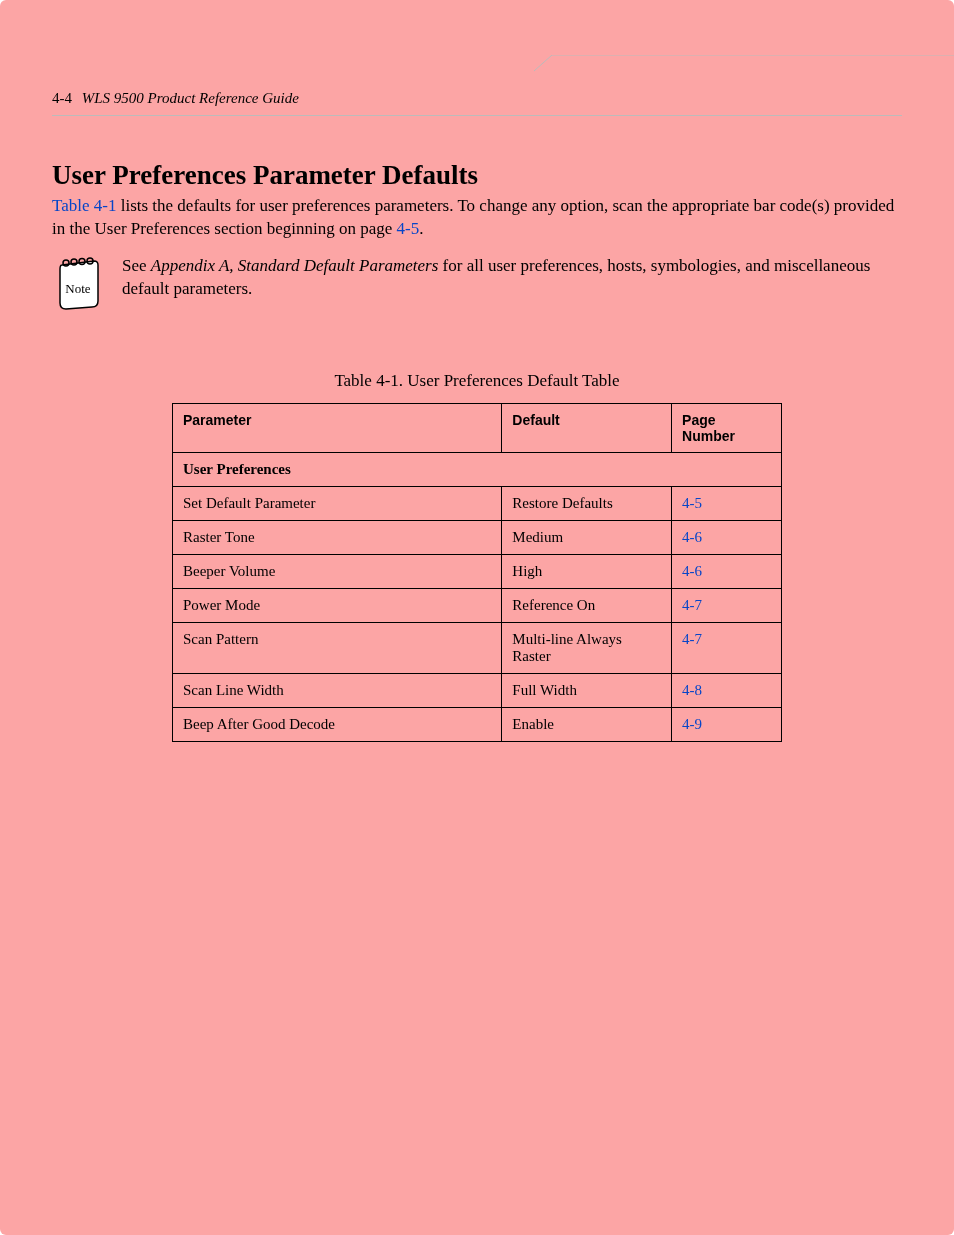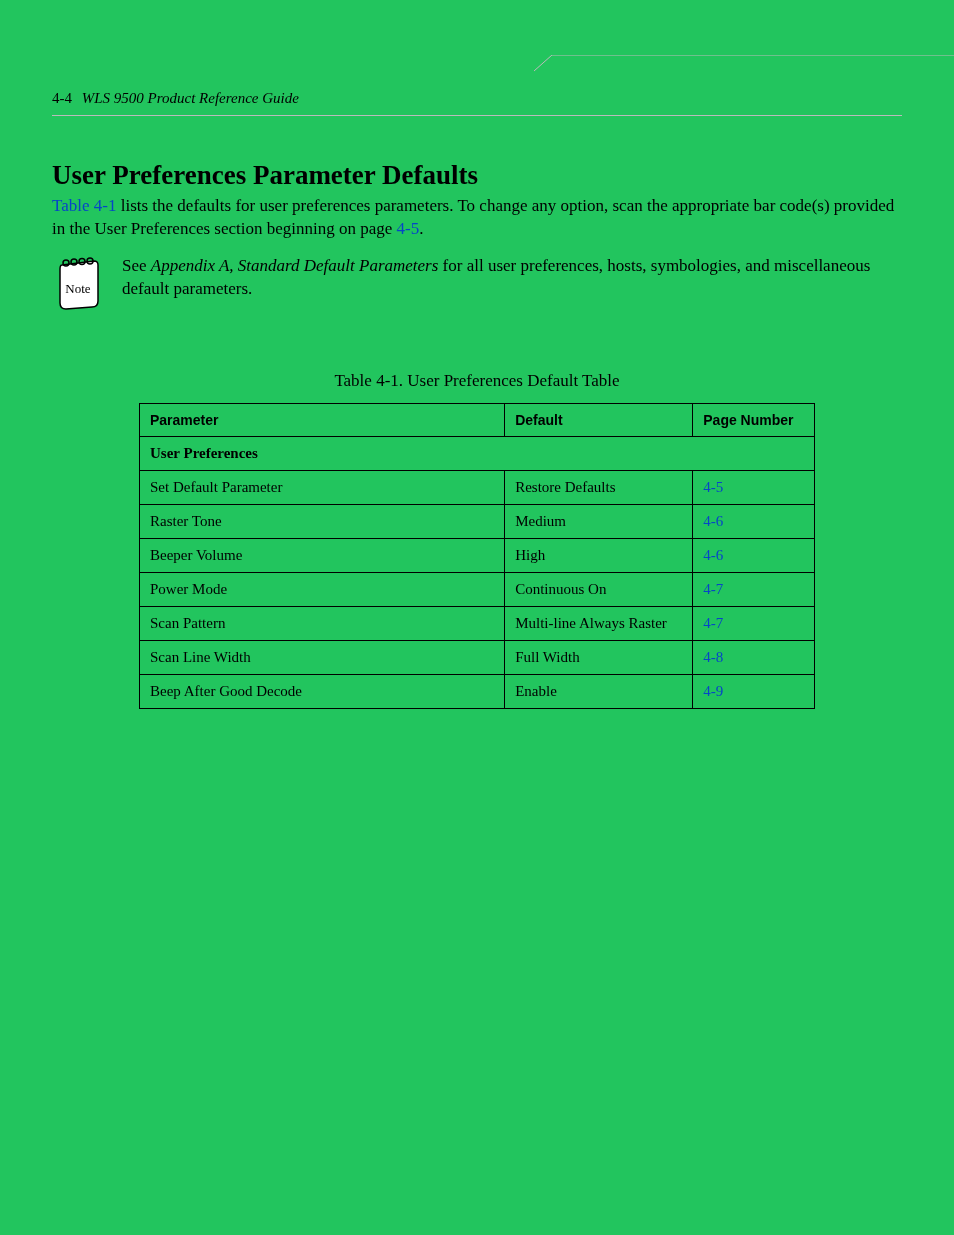--- a/index.html
+++ b/index.html
@@ -8,21 +8,22 @@
     padding: 0;
     background: #fff;
     font-family: "Times New Roman", Times, serif;
     color: #000;
   }
   .page {
     position: relative;
     width: 954px;
     height: 1235px;
     margin: 0 auto;
-    background: #22c55e;
+    background: #fca5a5;
+    border-radius: 6px;
   }
   
   .tab-graphic {
     position: absolute;
     top: 55px;
     right: 0;
     width: 420px;
     height: 20px;
   }
   .tab-graphic svg {
@@ -87,21 +88,21 @@
   .table-caption {
     text-align: center;
     font-weight: normal;
     font-size: 17px;
     margin: 40px 0 12px 0;
     font-family: "Times New Roman", Times, serif;
   }
 
   table.prefs {
     border-collapse: collapse;
-    width: 676px;
+    width: 610px;
     margin: 6px auto;
     font-size: 15px;
   }
   table.prefs th, table.prefs td {
     border: 1px solid #000;
     padding: 8px 10px;
     text-align: left;
     vertical-align: top;
   }
   table.prefs th {
@@ -195,21 +196,21 @@
           <td class="def">Medium</td>
           <td class="pnum">4-6</td>
         </tr>
         <tr>
           <td class="param">Beeper Volume</td>
           <td class="def">High</td>
           <td class="pnum">4-6</td>
         </tr>
         <tr>
           <td class="param">Power Mode</td>
-          <td class="def">Continuous On</td>
+          <td class="def">Reference On</td>
           <td class="pnum">4-7</td>
         </tr>
         <tr>
           <td class="param">Scan Pattern</td>
           <td class="def">Multi-line Always Raster</td>
           <td class="pnum">4-7</td>
         </tr>
         <tr>
           <td class="param">Scan Line Width</td>
           <td class="def">Full Width</td>

